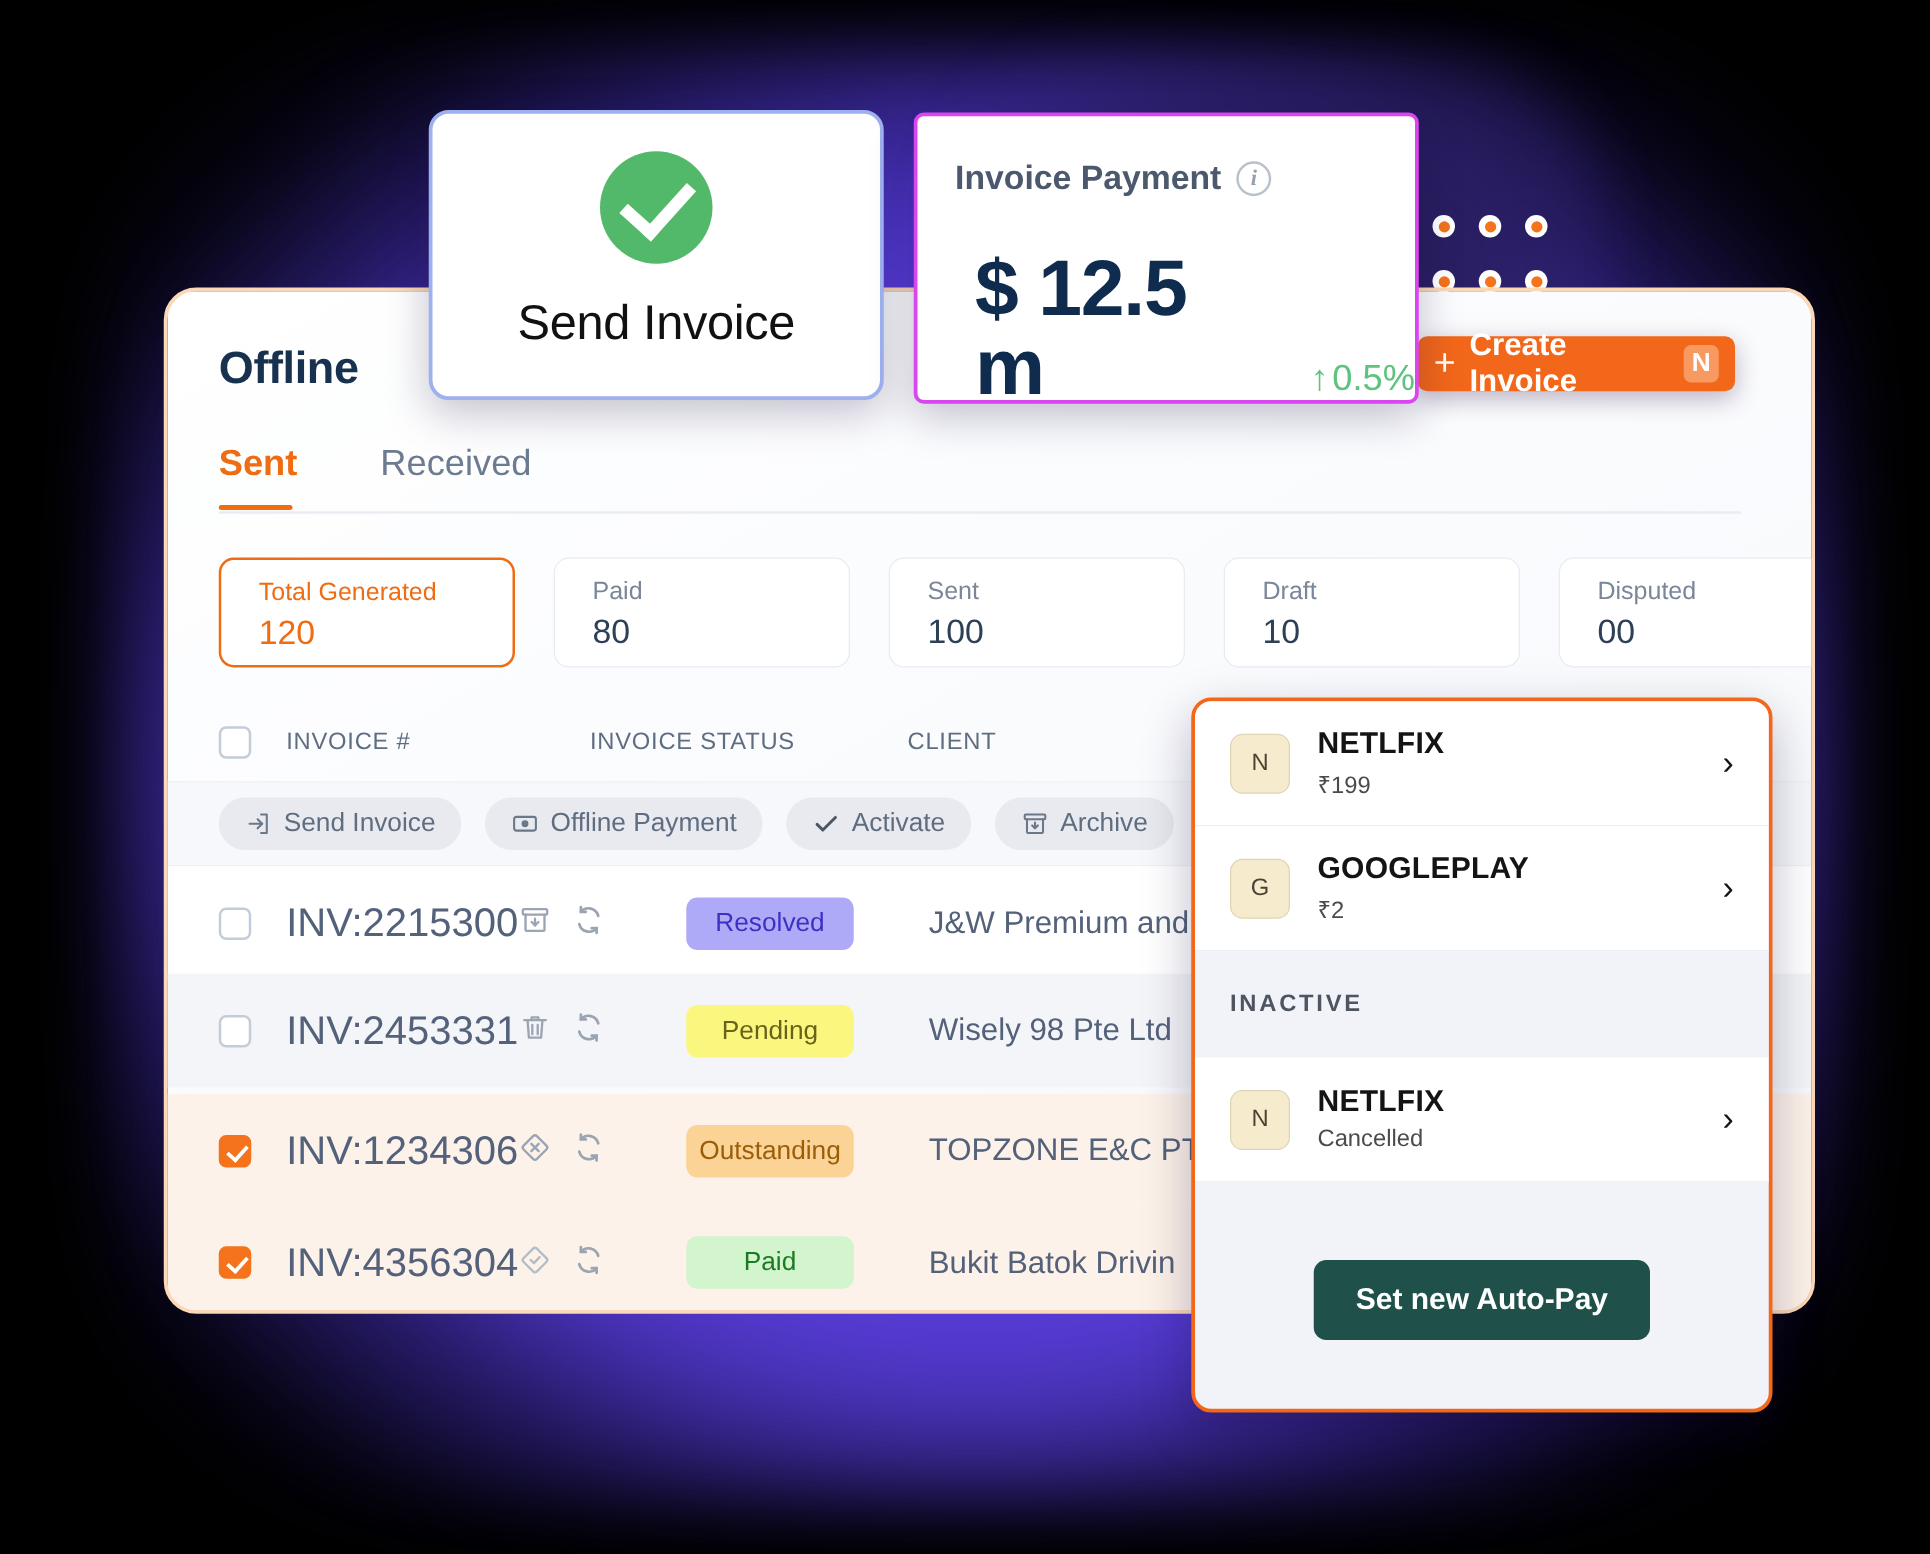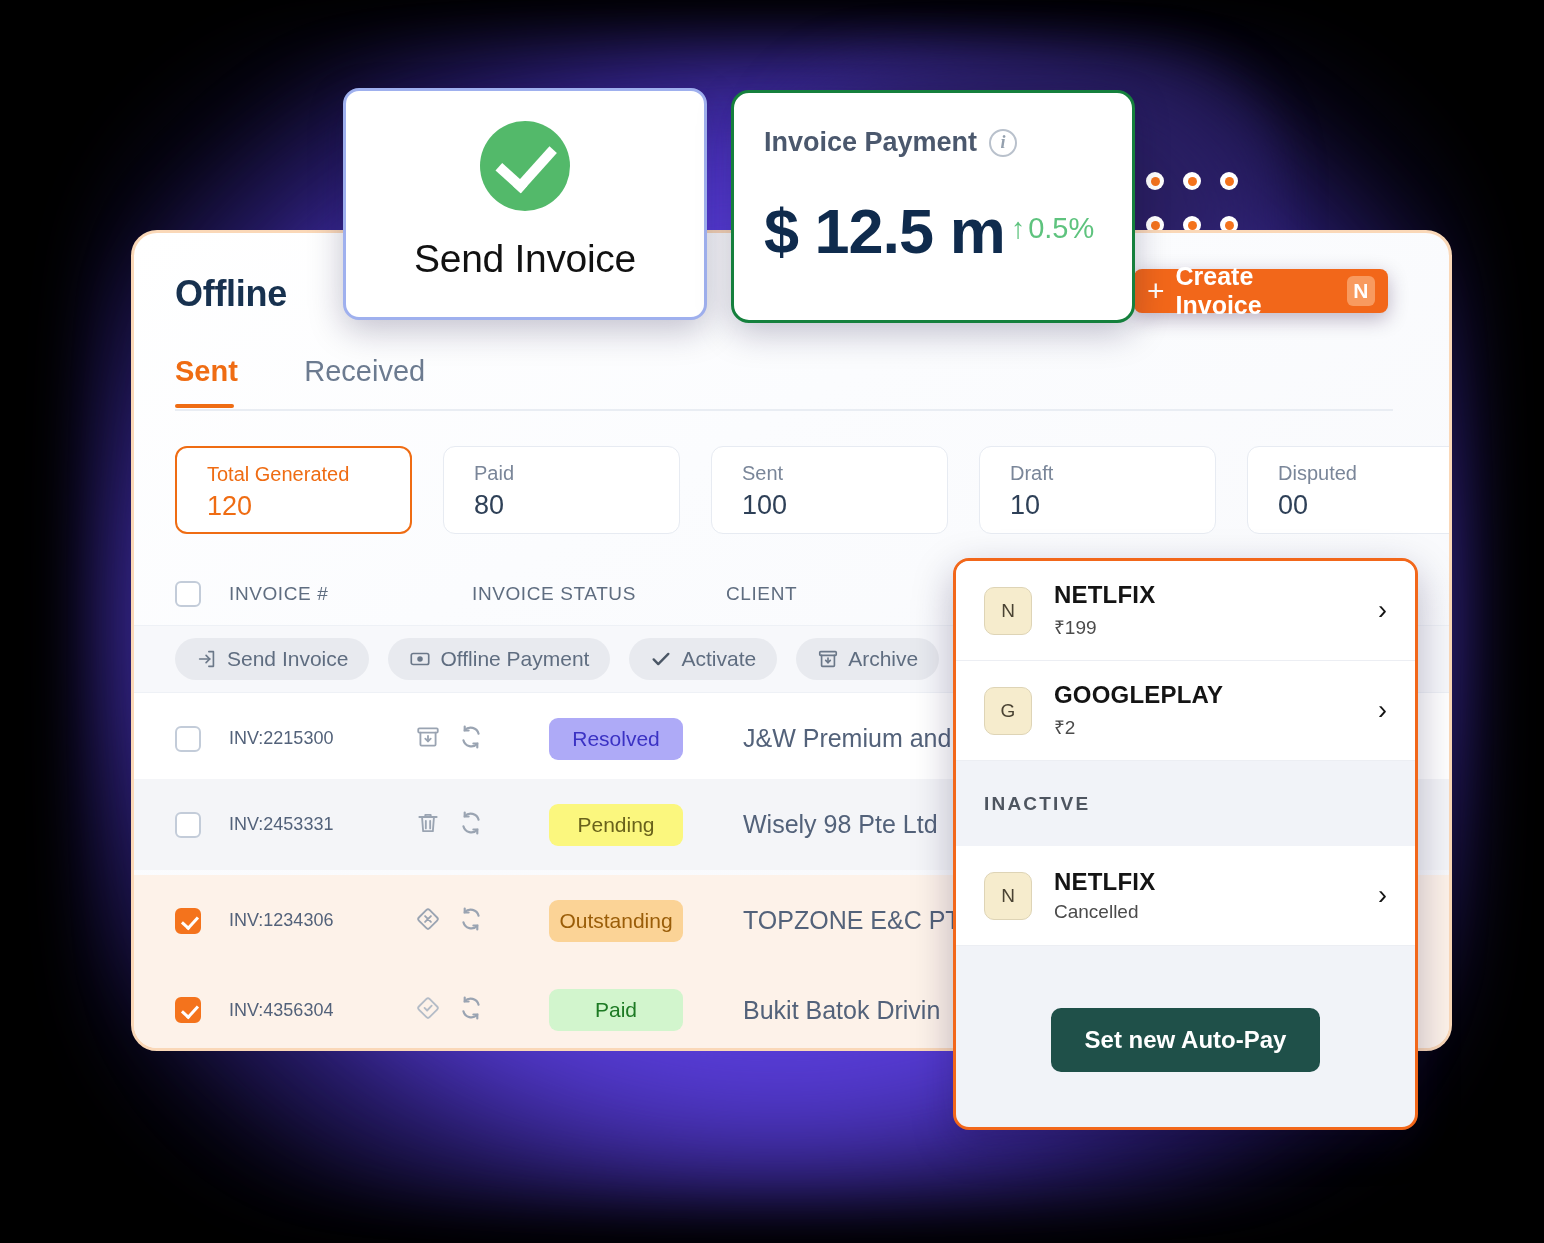--- a/index.html
+++ b/index.html
@@ -126,21 +126,21 @@
     height: 42px; border-radius: 21px; background: #e8eaef; display: flex; align-items: center;
     gap: 9px; padding: 0 21px; font-size: 21px; color: #5f6d80; white-space: nowrap;
   }
   .tb-icon { display: inline-flex; width: 22px; height: 22px; }
   .tb-btn.icon-only { width: 48px; padding: 0; justify-content: center; border-radius: 24px; }
 
   .row {
     position: absolute; left: 0; width: 100%; height: 91px;
     display: flex; align-items: center; padding-left: 41px;
   }
-  .row .inv { font-size: 18px; color: #53627a; margin-left: 28px; width: 172px; }
+  .row .inv { font-size: 32px; color: #53627a; margin-left: 28px; width: 172px; }
   .row .ricons { display: flex; gap: 17px; margin-left: 14px; width: 86px; }
   .badge {
     width: 134px; height: 42px; border-radius: 9px; display: flex; align-items: center;
     justify-content: center; font-size: 21px; margin-left: 48px;
   }
   .client { font-size: 25px; color: #53627a; margin-left: 60px; white-space: nowrap; }
 
   
   .send-card {
     position: absolute; left: 343px; top: 88px; width: 364px; height: 232px;
@@ -154,31 +154,31 @@
   }
   .send-check::after {
     content: ""; width: 24px; height: 44px; border: solid #fff; border-width: 0 10px 10px 0;
     transform: rotate(42deg) translate(-2px,-4px);
   }
   .send-label { font-size: 39px; color: #111; margin-top: 26px; letter-spacing: -0.3px; }
 
   
   .pay-card {
     position: absolute; left: 731px; top: 90px; width: 404px; height: 233px;
-    background: #fff; border: 3px solid #15803d; border-radius: 18px;
+    background: #fff; border: 3px solid #d946ef; border-radius: 8px;
     padding: 34px 0 0 30px;
     box-shadow: 0 10px 34px rgba(20,10,60,0.25);
   }
   .pay-title { font-size: 27px; font-weight: bold; color: #4b586d; display: flex; align-items: center; gap: 12px; }
   .info-ring {
     width: 28px; height: 28px; border: 2px solid #b9c1cc; border-radius: 50%;
     display: flex; align-items: center; justify-content: center;
     font-size: 18px; font-style: italic; color: #94a0ae; font-family: "Liberation Serif", serif;
   }
-  .pay-amt { display: flex; align-items: center; gap: 6px; margin-top: 42px; }
+  .pay-amt { display: flex; align-items: flex-end; gap: 28px; margin-top: 42px; margin-left: 16px; }
   .pay-amt .num { font-size: 63px; font-weight: bold; color: #0f2b4d; letter-spacing: -1px; line-height: 1; }
   .pay-amt .delta { font-size: 29px; color: #5ec37e; display: flex; align-items: center; gap: 3px; margin-bottom: 6px; }
 
   
   .create-btn {
     position: absolute; left: 1134px; top: 269px; width: 254px; height: 44px;
     background: #f2671a; border-radius: 8px; display: flex; align-items: center;
     gap: 11px; padding: 0 13px; box-shadow: 0 6px 20px rgba(40,10,60,0.30);
   }
   .create-btn .plus { color: #fff; font-size: 30px; line-height: 1; font-weight: 300; }

